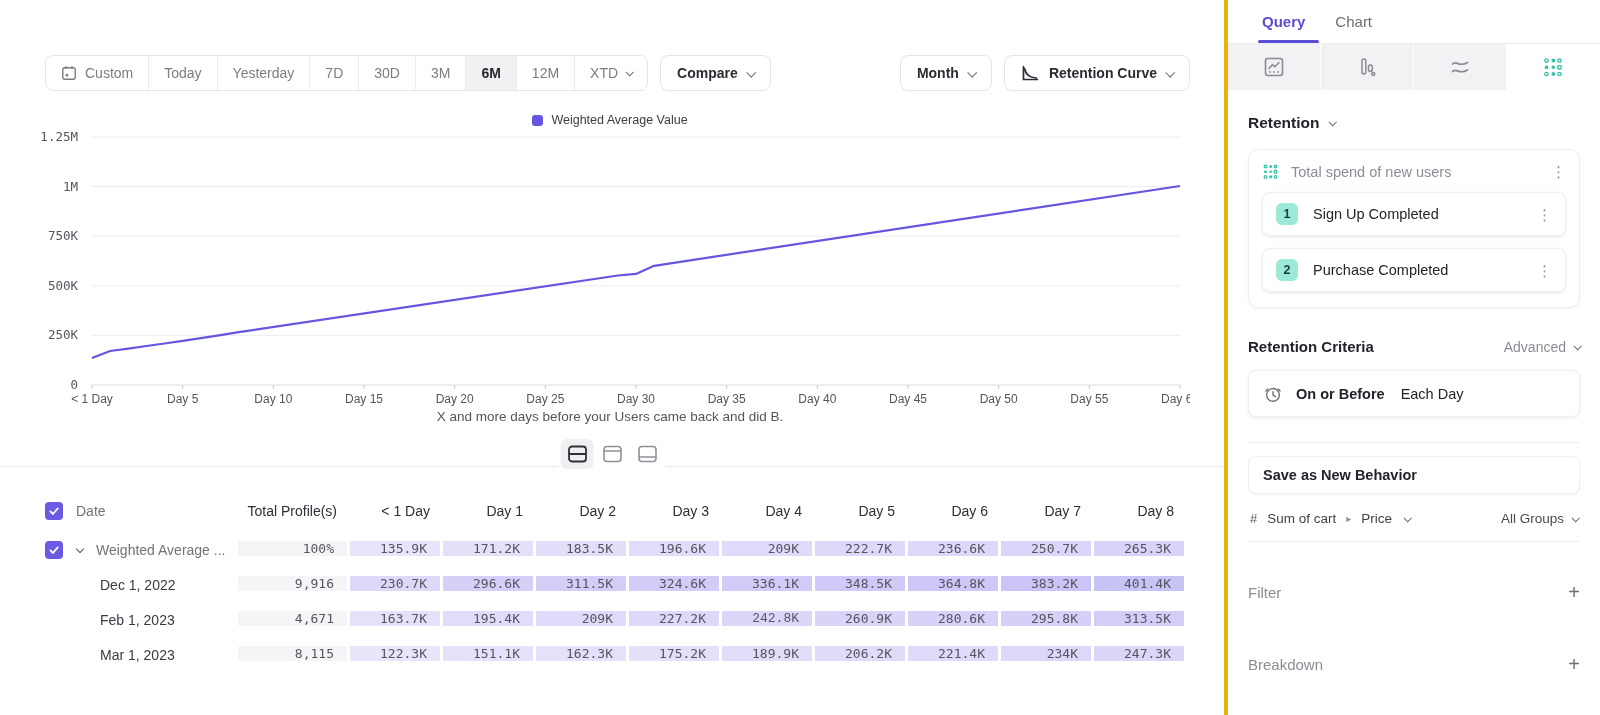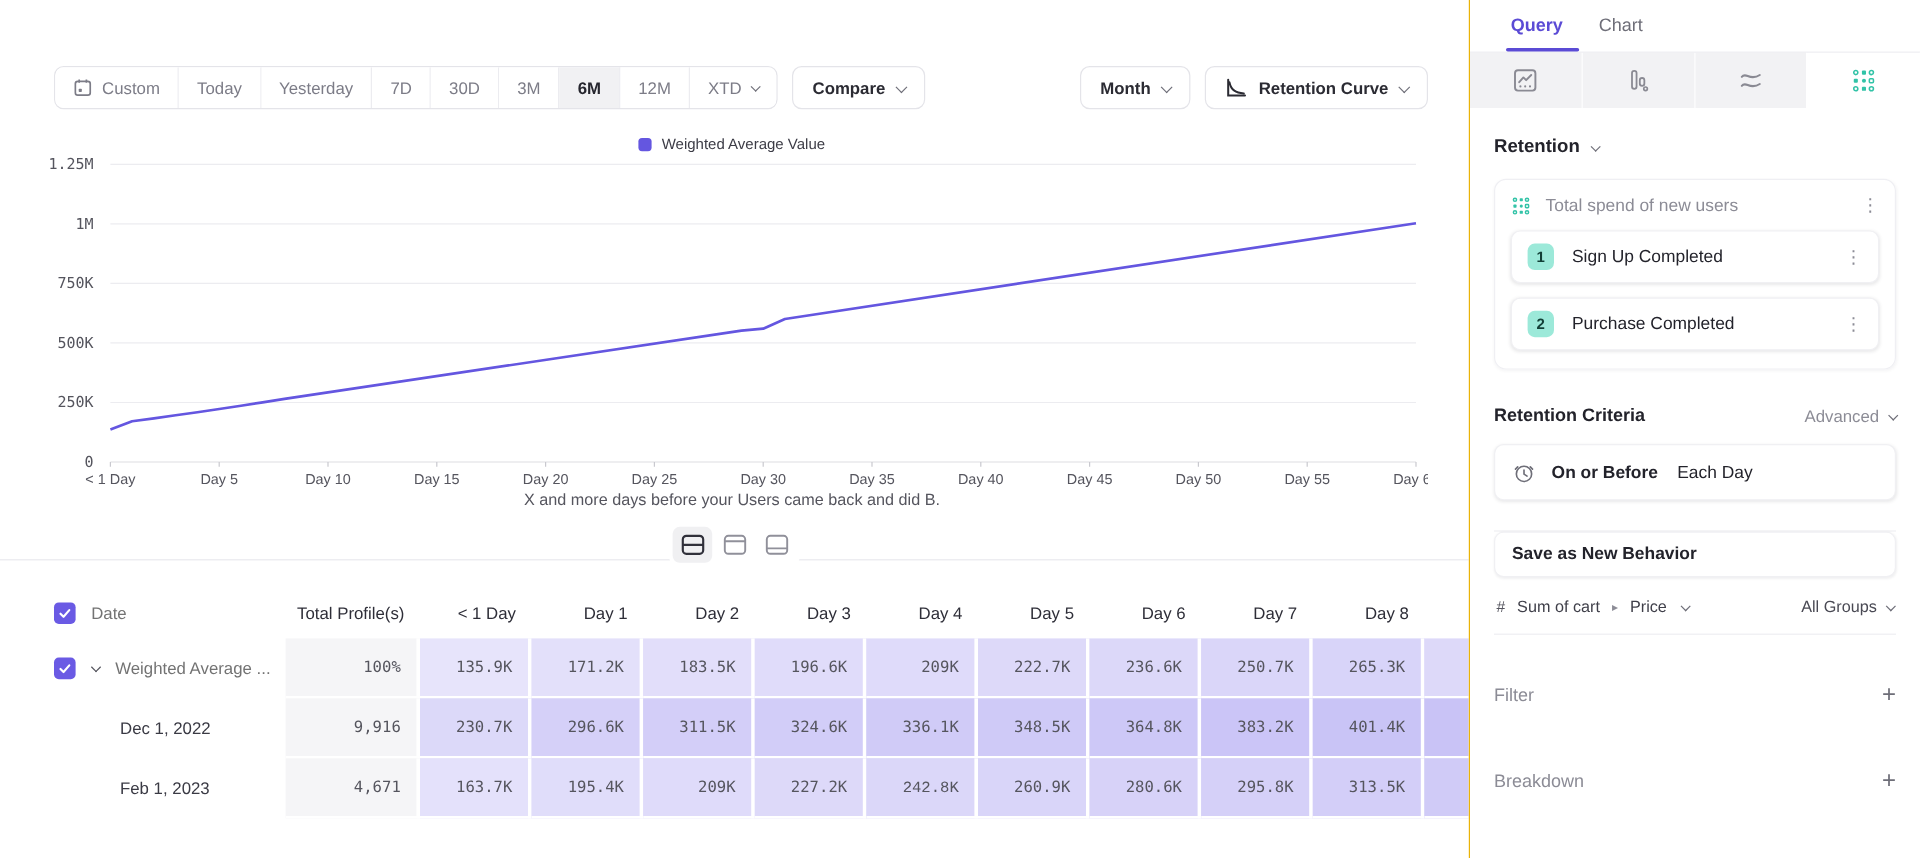--- a/index.html
+++ b/index.html
@@ -32,37 +32,37 @@
     background:#fff; padding:3px; border-radius:8px; z-index:2; }
   .toggle-btn { width:33px; height:30px; border:none; background:transparent; border-radius:6px;
     display:flex; align-items:center; justify-content:center; cursor:pointer; }
   .toggle-btn.sel { background:#f0f0f2; }
   .divider { position:absolute; top:466px; left:0; width:1224px; border-top:1px solid #e9e9ee; }
 
   
   .tablewrap { position:absolute; left:0; top:489px; width:1224px; height:226px; overflow:hidden; }
   .trow { display:flex; width:1280px; align-items:stretch; }
   .trow.head { height:43px; align-items:center; font-size:14px; color:#2e2e38; font-weight:500; }
-  .trow.body { height:50px; margin-bottom:0; }
+  .trow.body { height:35px; margin-bottom:0;align-items:center; }
   .c-label { width:238px; flex:0 0 238px; display:flex; align-items:center; padding-left:45px; background:#fff; }
   .c-total { width:112px; flex:0 0 112px; }
   .c-day   { width:93px;  flex:0 0 93px; }
   .cellbg { border-right:3px solid #fff; border-bottom:2px solid #fff; display:flex; align-items:center; justify-content:flex-end; padding-right:13px; }
   .mono { font-family:"DejaVu Sans Mono", monospace; font-size:13px; color:#55555e; }
   .c-total.cellbg { background:#f5f5f7; }
   .hcell { display:flex; align-items:center; justify-content:flex-end; padding-right:13px; }
   .checkbox { width:18px; height:18px; border-radius:4px; background:#6a5ae4; display:inline-flex; align-items:center;
     justify-content:center; flex:0 0 18px; cursor:pointer; }
   .row-chev { display:inline-block; width:6px; height:6px; border-right:1.6px solid #55555e; border-bottom:1.6px solid #55555e;
     transform:rotate(45deg); margin:0 0 2px 14px; cursor:pointer; }
   .rowlabel { margin-left:13px; font-size:14px; color:#737373; white-space:nowrap; }
   .datelabel { margin-left:55px; font-size:14px; color:#3a3a44; white-space:nowrap; }
 
   
-  .sidebar { position:absolute; left:1224px; top:0; width:376px; height:715px; background:#fff; border-left:1px solid #eab308; }
+  .sidebar { position:absolute; left:1224px; top:0; width:376px; height:715px; background:#fff; border-left:4px solid #eab308; }
   .tabs { display:flex; gap:30px; padding:0 0 0 34px; height:44px; align-items:center; border-bottom:1px solid #ececf0; }
   .tab { font-size:15px; color:#6e6e78; position:relative; height:100%; display:flex; align-items:center; cursor:pointer; background:none;border:none; font-family:inherit;}
   .tab.active { color:#5b4bd5; font-weight:700; }
   .tab.active::after { content:""; position:absolute; left:-4px; right:-14px; bottom:0; height:3px; background:#5b4bd5; border-radius:3px; }
   .icon-row { display:flex; height:46px; }
   .icon-cell { flex:1; display:flex; align-items:center; justify-content:center; background:#f2f2f4; border-right:1px solid #fff; cursor:pointer; border-top:none;border-bottom:none;border-left:none;}
   .icon-cell.active { background:#fff; }
   .sb-pad { padding:0 20px; }
   .sb-heading { margin-top:24px; font-size:15.5px; font-weight:700; color:#23232b; display:flex; align-items:center; gap:10px; cursor:pointer; }
   .card { margin-top:17px; border:1px solid #efeff3; border-radius:10px; padding:13px 13px 15px;
@@ -75,21 +75,21 @@
     display:flex; align-items:center; justify-content:center; }
   .step-label { margin-left:15px; font-size:14.5px; font-weight:500; color:#23232b; }
   .crit-row { margin-top:30px; display:flex; align-items:center; }
   .crit-title { font-size:15px; font-weight:700; color:#23232b; }
   .adv { margin-left:auto; display:flex; align-items:center; gap:8px; font-size:14px; color:#8c8c96; cursor:pointer; background:none;border:none;font-family:inherit;}
   .crit-card { margin-top:15px; height:47px; border:1px solid #f0f0f3; border-radius:8px; box-shadow:0 1px 3px rgba(25,25,35,.10);
     display:flex; align-items:center; padding:0 14px; gap:13px; cursor:pointer; background:#fff; width:100%;text-align:center;}
   .crit-bold { font-weight:700; font-size:14.5px; color:#23232b; }
   .crit-rest { font-size:14.5px; color:#23232b; margin-left:3px; }
   .sb-div { margin-top:25px; border-top:1px solid #eeeef2; }
-  .save-box { border:1px solid #f0f0f3; border-radius:8px; box-shadow:0 1px 2px rgba(25,25,35,.06);
+  .save-box { margin-top:13px; border:1px solid #f0f0f3; border-radius:8px; box-shadow:0 1px 2px rgba(25,25,35,.06);
     padding:10px 14px; font-size:14.5px; font-weight:700; color:#23232b; cursor:pointer; background:#fff; width:100%; text-align:left; font-family:inherit;}
   .measure { margin-top:2px; height:46px; display:flex; align-items:center; gap:10px; border-bottom:1px solid #eeeef2;
     font-size:13.5px; color:#3f3f49; padding:0 2px; }
   .hash { color:#55555e; font-size:13px; }
   .msep { color:#8c8c96; font-size:10px; }
   .allgroups { margin-left:auto; display:flex; align-items:center; gap:8px; color:#4a4a54; cursor:pointer; background:none;border:none;font-family:inherit; font-size:13.5px;}
   .addrow { display:flex; align-items:center; }
   .addrow .lbl { font-size:15px; color:#8c8c96; }
   .plus { margin-left:auto; color:#6e6e78; font-size:20px; font-weight:400; cursor:pointer; background:none; border:none; line-height:1; font-family:inherit;}
   .f1 { margin-top:40px; } .f2 { margin-top:52px; }
@@ -298,20 +298,36 @@
         <div class="c-day cellbg mono" style="background: rgba(108, 92, 231, 0.208);">195.4K</div>
         <div class="c-day cellbg mono" style="background: rgba(108, 92, 231, 0.22);">209K</div>
         <div class="c-day cellbg mono" style="background: rgba(108, 92, 231, 0.23);">227.2K</div>
         <div class="c-day cellbg mono" style="background: rgba(108, 92, 231, 0.243); font-family: Liberation Mono, monospace;">242.8K</div>
         <div class="c-day cellbg mono" style="background: rgba(108, 92, 231, 0.26);">260.9K</div>
         <div class="c-day cellbg mono" style="background: rgba(108, 92, 231, 0.275);">280.6K</div>
         <div class="c-day cellbg mono" style="background: rgba(108, 92, 231, 0.286);">295.8K</div>
         <div class="c-day cellbg mono" style="background: rgba(108, 92, 231, 0.298);">313.5K</div>
         <div class="c-day cellbg" style="background: rgba(108, 92, 231, 0.32);"></div>
       </div>
+      <div class="trow body">
+        <div class="c-label">
+          <span class="datelabel">Mar 1, 2023</span>
+        </div>
+        <div class="c-total cellbg mono">8,115</div>
+        <div class="c-day cellbg mono" style="background: rgba(108, 92, 231, 0.153);">122.3K</div>
+        <div class="c-day cellbg mono" style="background: rgba(108, 92, 231, 0.176);">151.1K</div>
+        <div class="c-day cellbg mono" style="background: rgba(108, 92, 231, 0.184);">162.3K</div>
+        <div class="c-day cellbg mono" style="background: rgba(108, 92, 231, 0.192);">175.2K</div>
+        <div class="c-day cellbg mono" style="background: rgba(108, 92, 231, 0.204);">189.9K</div>
+        <div class="c-day cellbg mono" style="background: rgba(108, 92, 231, 0.216);">206.2K</div>
+        <div class="c-day cellbg mono" style="background: rgba(108, 92, 231, 0.227);">221.4K</div>
+        <div class="c-day cellbg mono" style="background: rgba(108, 92, 231, 0.24);">234K</div>
+        <div class="c-day cellbg mono" style="background: rgba(108, 92, 231, 0.247);">247.3K</div>
+        <div class="c-day cellbg" style="background: rgba(108, 92, 231, 0.28);"></div>
+      </div>
     </div>
 </div>
 
 <aside class="sidebar">
   <div class="tabs">
     <button class="tab active">Query</button>
     <button class="tab">Chart</button>
   </div>
 
   <div class="icon-row">

